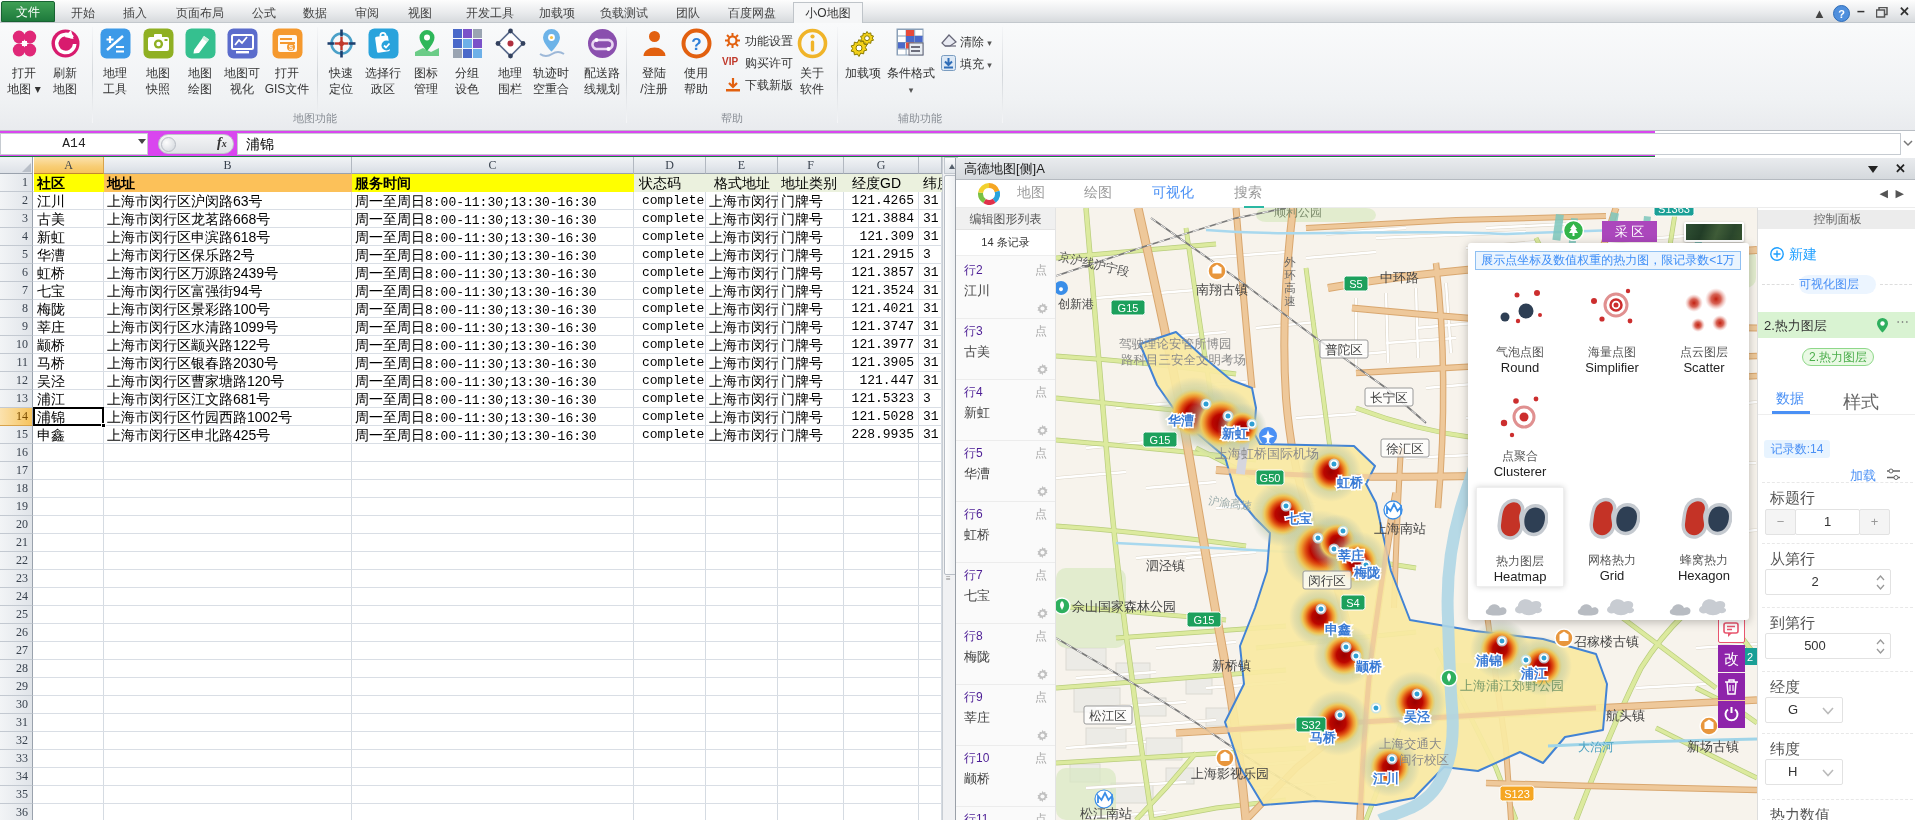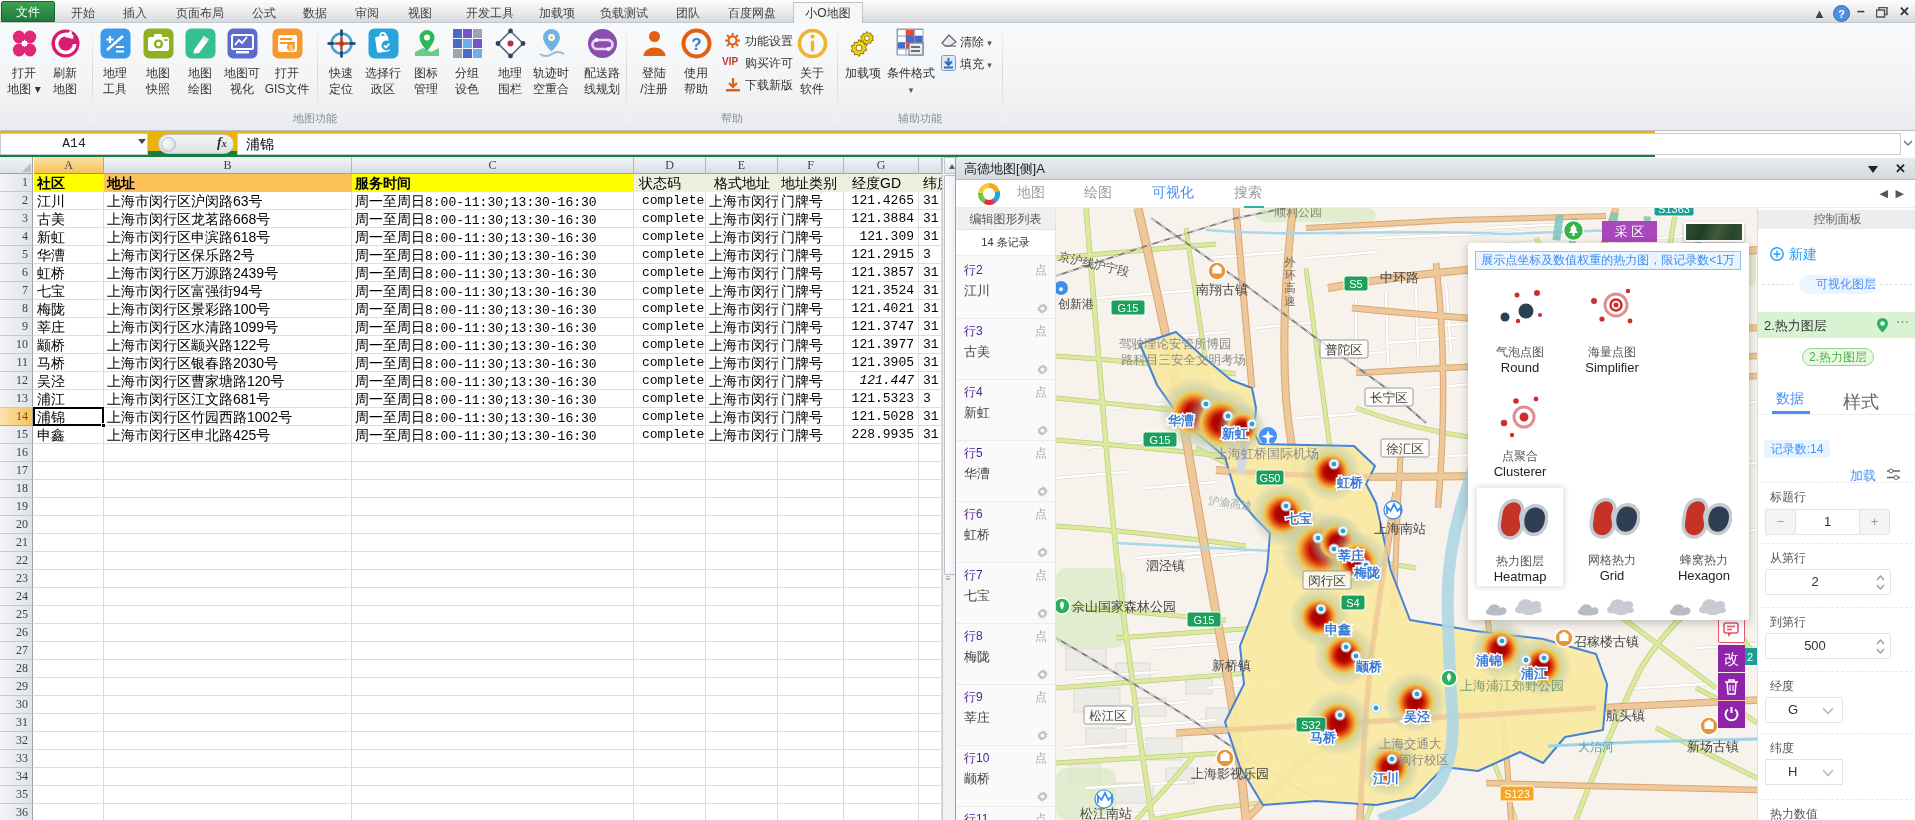--- a/index.html
+++ b/index.html
@@ -16,21 +16,21 @@
 .winbtn{position:absolute;top:7px;height:12px;font-size:11px;color:#555;}
 
 #ribbon{position:absolute;left:0;top:23px;width:1915px;height:108px;
  background:linear-gradient(#f9fafb,#f0f2f4 70%,#e9ebee);border-bottom:1px solid #b9bec4;}
 .rgrp-label{position:absolute;top:88px;height:14px;font-size:11px;color:#8a8f96;transform:translateX(-50%);}
 .rsep{position:absolute;top:4px;height:96px;width:1px;background:linear-gradient(#f5f6f8,#d3d7db,#f5f6f8);}
 .rbtn{position:absolute;top:5px;width:56px;text-align:center;transform:translateX(-50%);}
 .rbtn .cap{font-size:12px;color:#333;line-height:15.5px;margin-top:3px;white-space:nowrap;}
 .smbtn{position:absolute;height:18px;font-size:12px;color:#333;white-space:nowrap;}
 
-#fbar{position:absolute;left:0;top:131px;width:1655px;height:26px;background:#eab308;border-bottom:6px solid #15803d;}
+#fbar{position:absolute;left:0;top:131px;width:1655px;height:26px;background:#d946ef;border-bottom:1px solid #15803d;}
 #namebox{position:absolute;left:0;top:2px;width:148px;height:22px;background:#fff;border:1px solid #c6cbd1;
  font-size:13px;font-family:"Liberation Mono",monospace;text-align:center;line-height:20px;color:#222;}
 #fxpill{position:absolute;left:158px;top:3px;width:76px;height:20px;background:linear-gradient(#f4f5f6,#dfe2e6);
  border:1px solid #c0c5cb;border-radius:10px;}
 #fcontent{position:absolute;left:237px;top:2px;width:1664px;height:22px;background:#fff;border:1px solid #c6cbd1;
  font-size:14px;line-height:20px;color:#000;padding-left:8px;}
 
 #sheet{position:absolute;left:0;top:157px;width:958px;height:663px;background:#fff;overflow:hidden;}
 .colhead{position:absolute;top:0;height:17px;background:linear-gradient(#f2f4f6,#e3e7ec 60%,#d8dde3);
  border-right:1px solid #b2b8c1;border-bottom:1px solid #9aa2ad;font-size:12px;color:#39424e;
@@ -66,21 +66,21 @@
 
 #popup{position:absolute;left:512px;top:85px;width:281px;height:377px;background:#fff;border-radius:3px;
  box-shadow:0 2px 10px rgba(0,0,0,.25);overflow:hidden;}
 #popup .bluebar{position:absolute;left:7px;top:8px;width:266px;height:19px;background:#eaf4fe;border:1px solid #8fc0f2;
  font-size:12px;color:#3e8ef7;line-height:17px;text-align:center;white-space:nowrap;}
 .pcard{position:absolute;width:88px;height:100px;text-align:center;}
 .pcard.sel{background:#fff;box-shadow:0 0 6px rgba(0,0,0,.18);border:1px solid #eee;}
 .pcard .cn{font-size:12px;color:#555;line-height:15px;}
 .pcard .en{font-size:13px;color:#222;line-height:16px;}
 
-.plabel{position:absolute;left:12px;font-size:12px;color:#555;}
+.plabel{position:absolute;left:12px;font-size:15px;color:#555;}
 .pinput{position:absolute;background:#fff;border:1px solid #e2e2e2;border-radius:2px;font-size:13px;color:#333;}
 </style></head><body>
 <div id="app">
 <div id="tabbar">
 <div class="tab" style="left:83px">开始</div>
 <div class="tab" style="left:135px">插入</div>
 <div class="tab" style="left:200px">页面布局</div>
 <div class="tab" style="left:264px">公式</div>
 <div class="tab" style="left:315px">数据</div>
 <div class="tab" style="left:367px">审阅</div>
@@ -480,21 +480,21 @@
 <div class="cell" style="left:706px;top:197px;width:72px;padding-left:3px;">上海市闵行区</div>
 <div class="cell" style="left:778px;top:197px;width:66px;padding-left:3px;">门牌号</div>
 <div class="cell mono" style="left:844px;top:197px;width:70px;text-align:right;">121.3905</div>
 <div class="cell mono" style="left:919px;top:197px;width:23px;padding-left:4px;">31</div>
 <div class="cell" style="left:34px;top:215px;width:70px;padding-left:3px;">吴泾</div>
 <div class="cell" style="left:104px;top:215px;width:248px;padding-left:3px;">上海市闵行区曹家塘路120号</div>
 <div class="cell" style="left:352px;top:215px;width:282px;padding-left:3px;">周一至周日<span class="mono">8:00-11:30;13:30-16:30</span></div>
 <div class="cell mono" style="left:634px;top:215px;width:72px;padding-left:8px;">complete</div>
 <div class="cell" style="left:706px;top:215px;width:72px;padding-left:3px;">上海市闵行区</div>
 <div class="cell" style="left:778px;top:215px;width:66px;padding-left:3px;">门牌号</div>
-<div class="cell mono" style="left:844px;top:215px;width:70px;text-align:right;font-style:italic;">121.447</div>
+<div class="cell mono" style="left:844px;top:215px;width:70px;text-align:right;">121.447</div>
 <div class="cell mono" style="left:919px;top:215px;width:23px;padding-left:4px;">31</div>
 <div class="cell" style="left:34px;top:233px;width:70px;padding-left:3px;">浦江</div>
 <div class="cell" style="left:104px;top:233px;width:248px;padding-left:3px;">上海市闵行区江文路681号</div>
 <div class="cell" style="left:352px;top:233px;width:282px;padding-left:3px;">周一至周日<span class="mono">8:00-11:30;13:30-16:30</span></div>
 <div class="cell mono" style="left:634px;top:233px;width:72px;padding-left:8px;">complete</div>
 <div class="cell" style="left:706px;top:233px;width:72px;padding-left:3px;">上海市闵行区</div>
 <div class="cell" style="left:778px;top:233px;width:66px;padding-left:3px;">门牌号</div>
 <div class="cell mono" style="left:844px;top:233px;width:70px;text-align:right;">121.5323</div>
 <div class="cell mono" style="left:919px;top:233px;width:23px;padding-left:4px;">3</div>
 <div class="cell" style="left:34px;top:251px;width:70px;padding-left:3px;">浦锦</div>
@@ -1139,20 +1139,33 @@
           </svg><div class="cn">气泡点图</div><div class="en">Round</div></div>
 <div class="pcard" style="left:100px;top:36px"><svg width="56" height="56" viewBox="0 0 56 56" style="margin-top:6px">
 <circle cx="32" cy="20" r="11" fill="none" stroke="#e09090" stroke-width="3"></circle>
             <circle cx="32" cy="20" r="5.5" fill="none" stroke="#cc2e2e" stroke-width="2.5"></circle>
             <circle cx="32" cy="20" r="2.5" fill="#cc2e2e"></circle>
 <circle cx="10" cy="16" r="3" fill="#cc2e2e"></circle>
             <circle cx="18" cy="34" r="2.6" fill="#cc2e2e"></circle>
             <circle cx="46" cy="36" r="2.4" fill="#cc2e2e"></circle>
             <circle cx="44" cy="6" r="2.2" fill="#cc2e2e"></circle>
           </svg><div class="cn">海量点图</div><div class="en">Simplifier</div></div>
+<div class="pcard" style="left:192px;top:36px"><svg width="56" height="56" viewBox="0 0 56 56" style="margin-top:6px">
+<circle cx="18" cy="18" r="9" fill="url(#rb2)"></circle>
+            <circle cx="40" cy="14" r="11" fill="url(#rb2)"></circle>
+<circle cx="44" cy="38" r="8" fill="url(#rb2)"></circle>
+            <circle cx="22" cy="40" r="7" fill="url(#rb2)"></circle>
+<defs>
+              <radialGradient id="rb2">
+                <stop offset="0" stop-color="#c22010"></stop>
+                <stop offset="0.45" stop-color="#d04838" stop-opacity="0.85"></stop>
+                <stop offset="1" stop-color="#e8a098" stop-opacity="0"></stop>
+              </radialGradient>
+            </defs>
+          </svg><div class="cn">点云图层</div><div class="en">Scatter</div></div>
 <div class="pcard" style="left:8px;top:140px"><svg width="56" height="56" viewBox="0 0 56 56" style="margin-top:6px">
 <circle cx="32" cy="28" r="10" fill="none" stroke="#e09090" stroke-width="3"></circle>
             <circle cx="32" cy="28" r="4.5" fill="#cc2e2e"></circle>
 <circle cx="12" cy="34" r="3.2" fill="#cc2e2e"></circle>
             <circle cx="24" cy="12" r="2.8" fill="#cc2e2e"></circle>
             <circle cx="44" cy="10" r="2.4" fill="#cc2e2e"></circle>
             <circle cx="20" cy="46" r="2.2" fill="#cc2e2e"></circle>
           </svg><div class="cn">点聚合</div><div class="en">Clusterer</div></div>
 <div class="pcard sel" style="left:8px;top:244px"><svg width="56" height="56" viewBox="0 0 56 56" style="margin-top:6px">
 <path d="M14,12 C22,4 32,10 28,19 C25,26 31,31 26,38 C20,46 8,42 9,31 C10,24 10,16 14,12 Z" fill="none" stroke="#c5cad0" stroke-width="7" stroke-linejoin="round"></path>
@@ -1187,21 +1200,21 @@
 </div>
 <div id="rpanel">
 <div class="abs" style="left:0;top:2px;width:159px;height:19px;background:#ececec;font-size:12px;color:#666;text-align:center;line-height:19px;">控制面板</div>
 <svg class="abs" style="left:12px;top:39px" width="14" height="14">
           <circle cx="7" cy="7" r="6.2" fill="none" stroke="#1e9fff" stroke-width="1.4"></circle>
           <path d="M7 3.5 v7 M3.5 7 h7" stroke="#1e9fff" stroke-width="1.4"></path>
         </svg>
 <div class="abs" style="left:31px;top:38px;font-size:14px;color:#1e9fff;">新建</div>
 <div class="abs" style="left:4px;top:76px;width:32px;border-top:1px dashed #ddd;"></div>
         <div class="abs" style="left:122px;top:76px;width:32px;border-top:1px dashed #ddd;"></div>
-<div class="abs" style="left:41px;top:67px;width:77px;height:19px;background:#ecf5ff;border-radius:10px;font-size:12px;color:#4a90f5;text-align:right;line-height:19px;">可视化图层</div>
+<div class="abs" style="left:41px;top:67px;width:77px;height:19px;background:#ecf5ff;border-radius:10px;font-size:12px;color:#4a90f5;text-align:left;line-height:19px;">可视化图层</div>
 <div class="abs" style="left:0;top:104px;width:159px;height:26px;background:#d9f3d2;">
 <div class="abs" style="left:6px;top:5px;font-size:13px;color:#333;">2.热力图层</div>
 <svg class="abs" style="left:118px;top:5px" width="13" height="16">
             <path d="M6.5 1 a5.5 5.5 0 0 1 5.5 5.5 c0 4-5.5 9-5.5 9 s-5.5-5-5.5-9 A5.5 5.5 0 0 1 6.5 1Z" fill="#2eaf5e"></path>
             <circle cx="6.5" cy="6.5" r="2.2" fill="#fff"></circle>
           </svg>
 <div class="abs" style="left:138px;top:2px;font-size:13px;color:#777;letter-spacing:1px;">⋯</div>
         </div>
 <div class="abs" style="left:44px;top:140px;width:72px;height:18px;background:#e9f9e4;border:1px solid #8fd88a;border-radius:10px;font-size:12px;color:#4cae4c;text-align:center;line-height:16px;">2.热力图层</div>
 <div class="abs" style="left:18px;top:182px;font-size:14px;color:#4a90f5;">数据</div>

